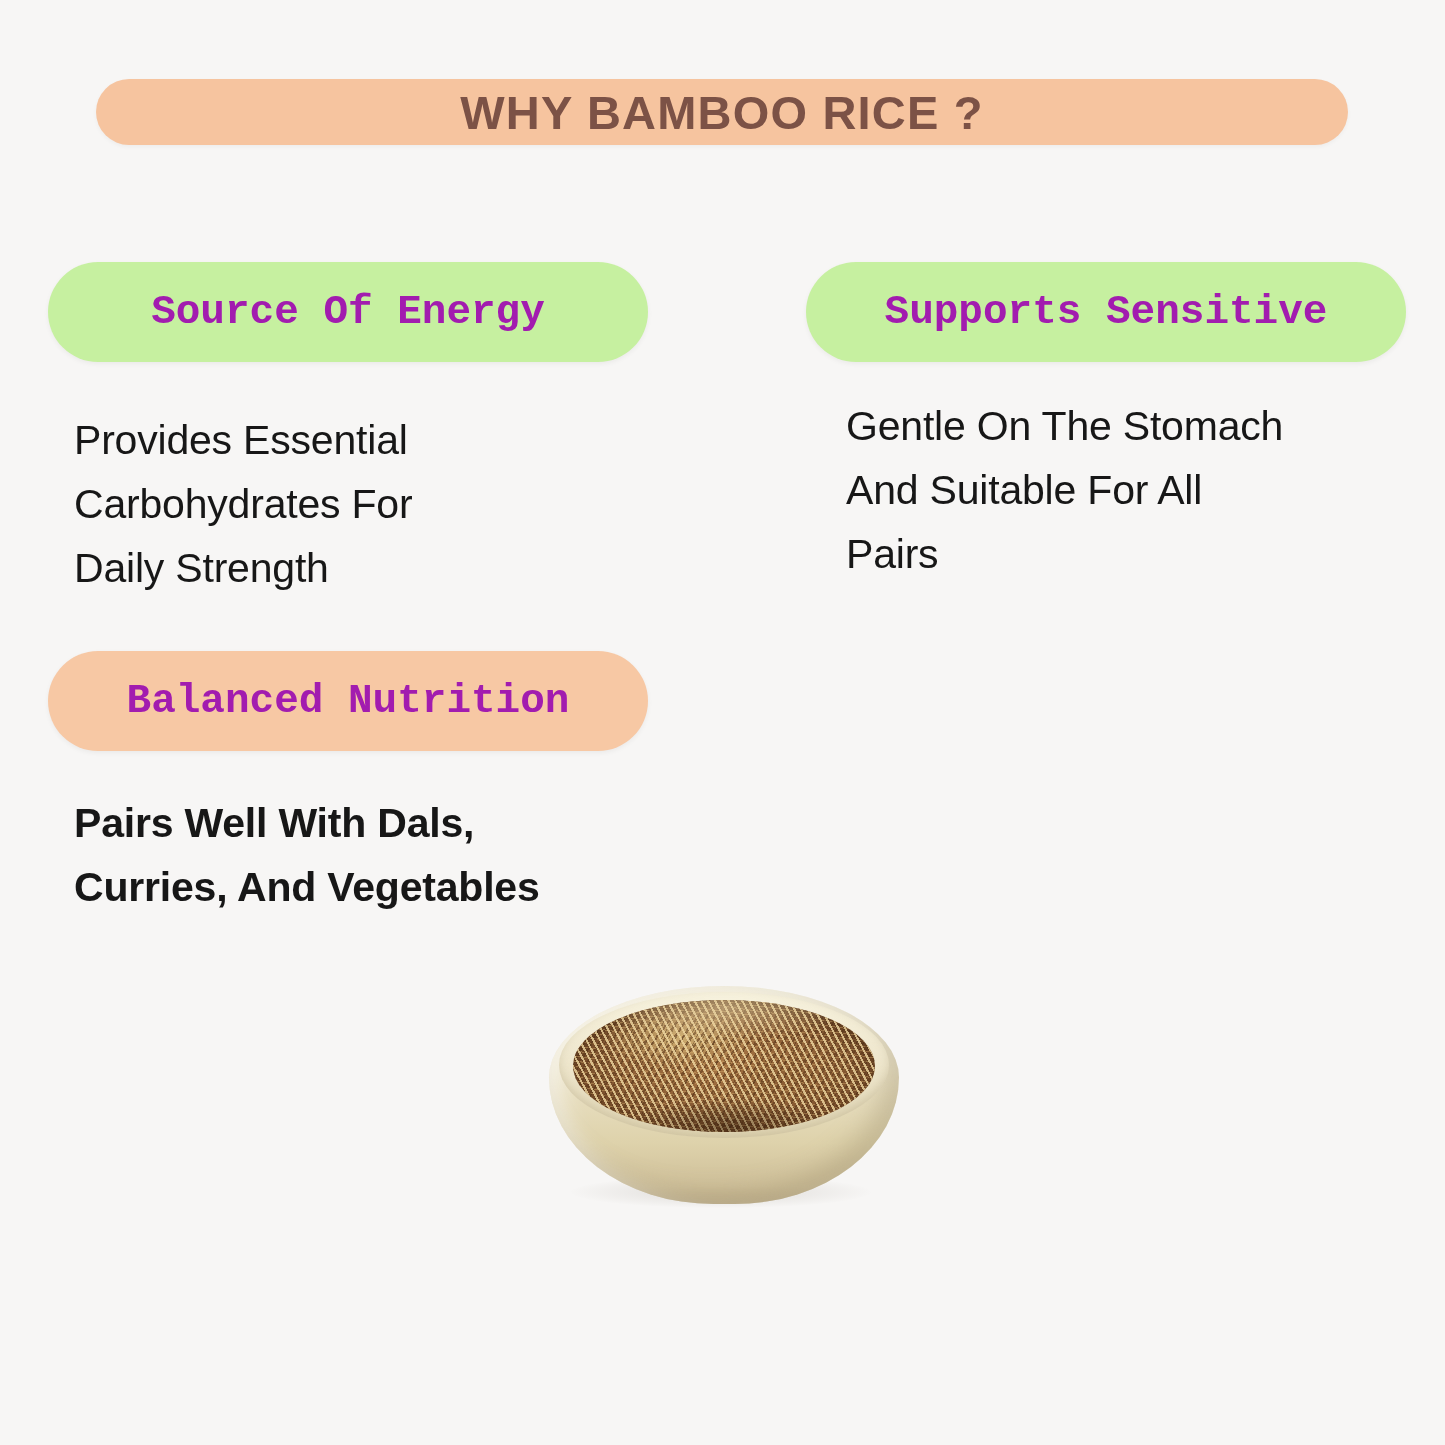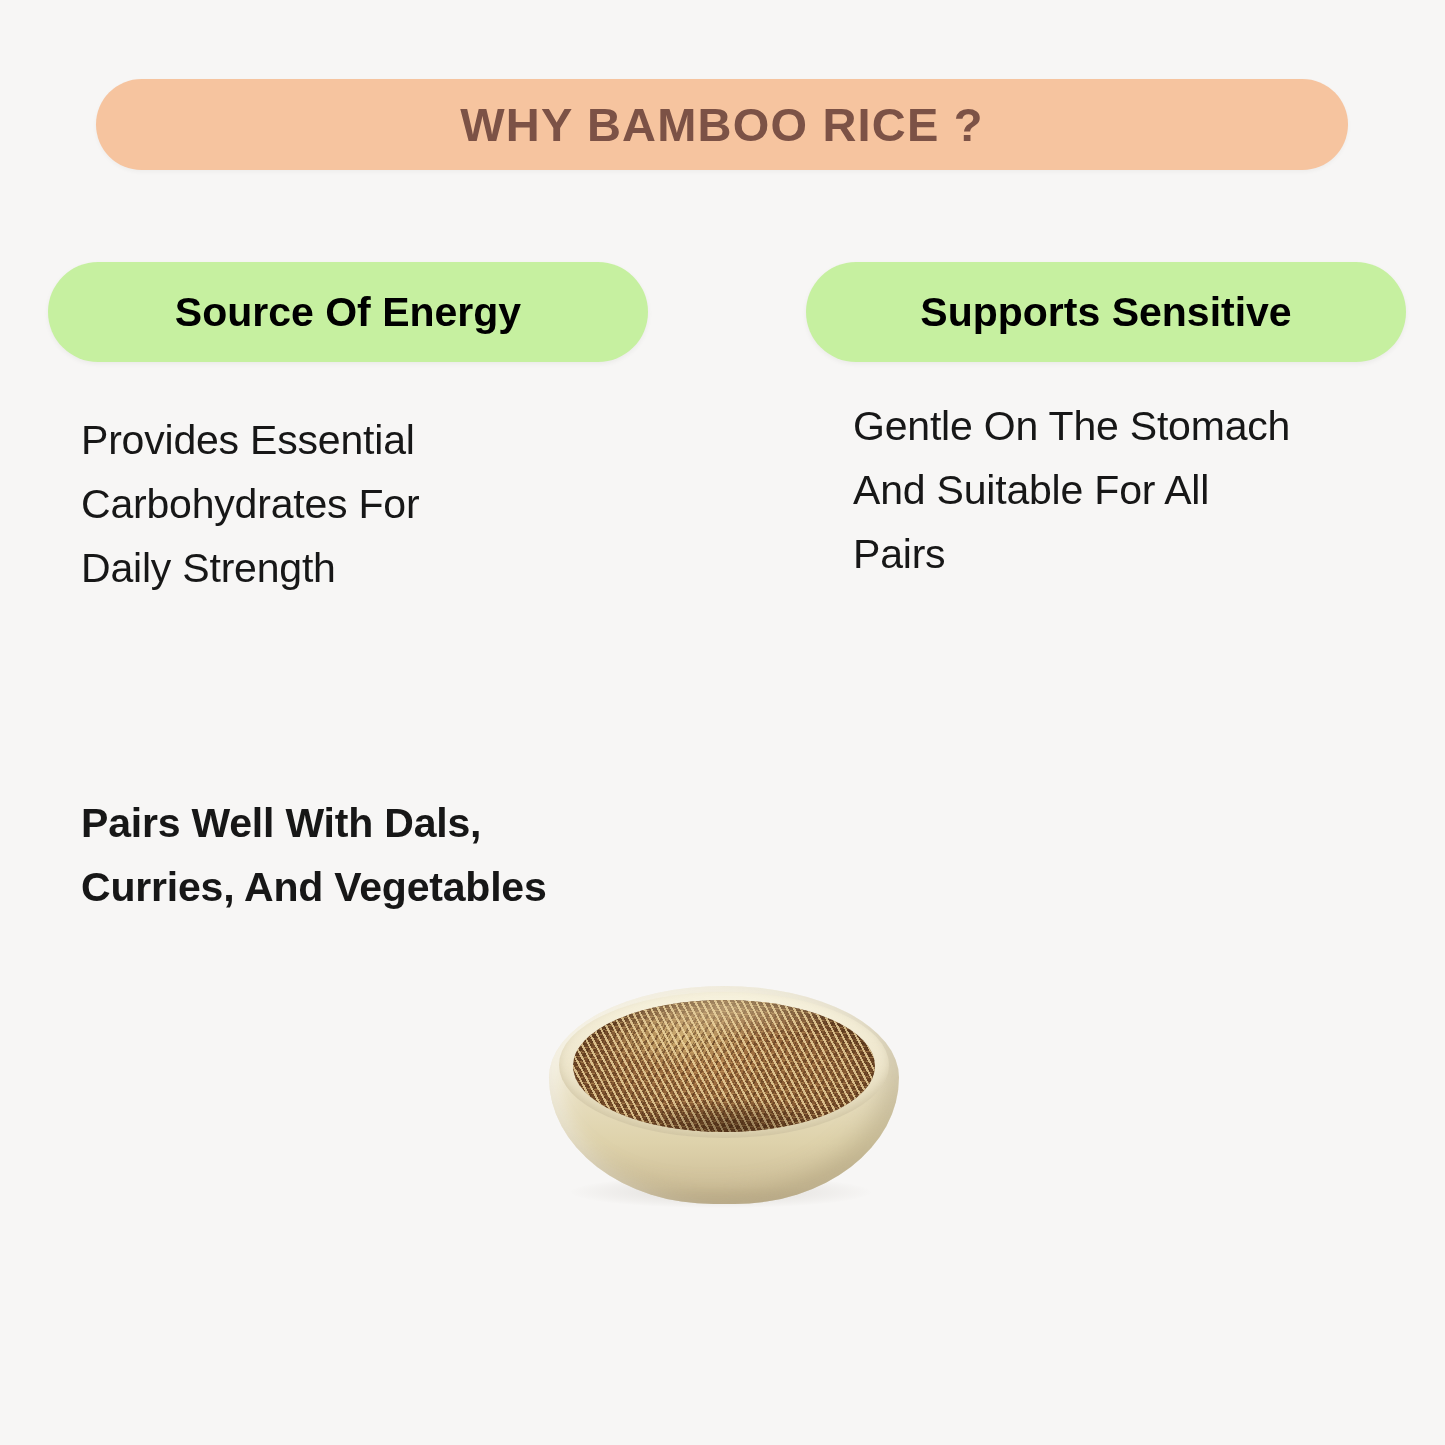--- a/index.html
+++ b/index.html
@@ -10,21 +10,21 @@
     position:relative;
     overflow:hidden;
   }
 
   .canvas { position:relative; width:1445px; height:1445px; }
 
   
   .title-pill{
     position:absolute;
     left:96px; top:79px;
-    width:1252px; height:91px;
+    width:1252px; height:66px;
     background:#f6c49f;
     border-radius:46px;
     display:flex; align-items:center; justify-content:center;
     box-shadow:0 2px 4px rgba(0,0,0,0.04);
   }
   .title-text{
     font-size:47px;
     font-weight:bold;
     letter-spacing:1.2px;
     color:#7c5246;
@@ -40,42 +40,41 @@
     display:flex;
     align-items:center;
     box-shadow:0 2px 5px rgba(0,0,0,0.05);
   }
   .pill.green{ background:#c6f0a0; }
   .pill.peach{ background:#f7c8a4; }
 
   .pill-label{
     font-size:41px;
     font-weight:bold;
-    color:#000000;
+    color:#a21caf;
     white-space:nowrap;
-    font-family:Liberation Sans, sans-serif;
+    font-family:Liberation Mono, monospace;
   }
 
   
   #pill-0 { left:48px;  top:262px; width:600px; justify-content:center; }
   #pill-1 { left:806px; top:262px; width:600px; justify-content:center; }
   #pill-2 { left:48px;  top:651px; width:600px; justify-content:center; }
   #pill-3 { left:806px; top:651px; width:600px; justify-content:center; }
 
   
   .desc{
     position:absolute;
     font-size:41px;
     line-height:1.56;
     color:#171717;
     font-weight:400;
     font-family:"Liberation Sans", sans-serif;
     white-space:pre-line;
     letter-spacing:-0.2px;
-    margin-left:7px;
   }
   #desc-0 { left:74px;  top:409px; width:560px; }
   #desc-1 { left:846px; top:395px; width:560px; }
   #desc-2 { left:74px;  top:792px; width:590px;font-weight:bold; }
   #desc-3 { left:846px; top:792px; width:560px; }
 
   
   .bowl-wrap{
     position:absolute;
     left:543px; top:980px;
@@ -157,20 +156,23 @@
 Carbohydrates For
 Daily Strength</div>
 
   <div class="pill green" id="pill-1">
     <span class="pill-label">Supports Sensitive</span>
   </div>
   <div class="desc" id="desc-1">Gentle On The Stomach
 And Suitable For All
 Pairs</div>
 
+  <div class="pill peach" id="pill-2">
+    <span class="pill-label">Balanced Nutrition</span>
+  </div>
   <div class="desc" id="desc-2">Pairs Well With Dals,
 Curries, And Vegetables</div>
 
 
   <div class="bowl-wrap">
     <div class="bowl-shadow"></div>
     <div class="bowl-body"></div>
     <div class="bowl-rim"></div>
     <div class="rice"></div>
   </div>

